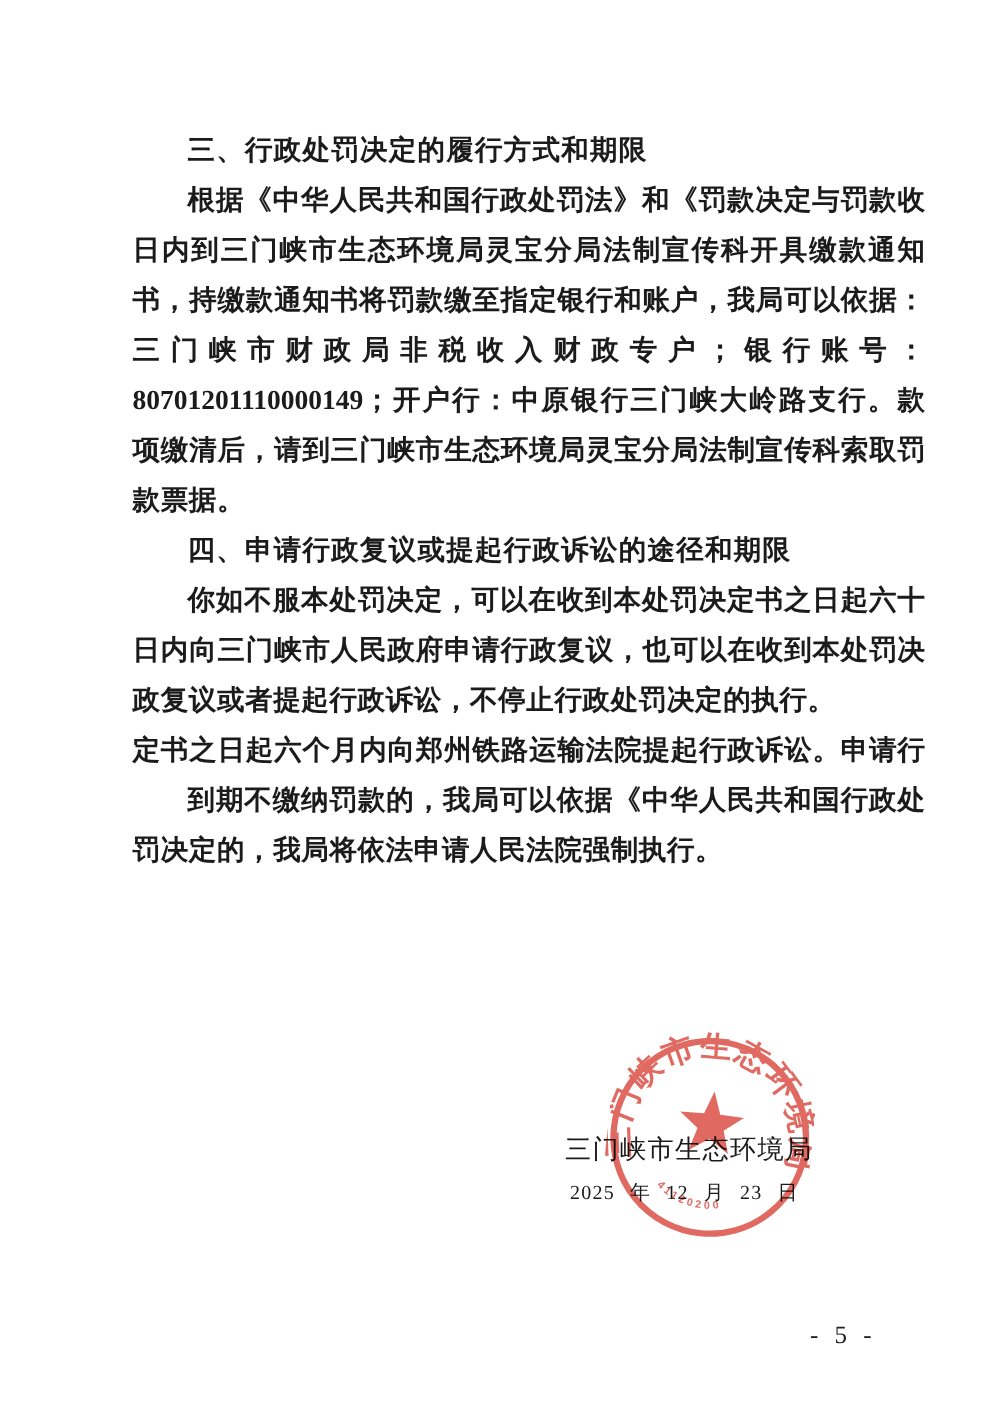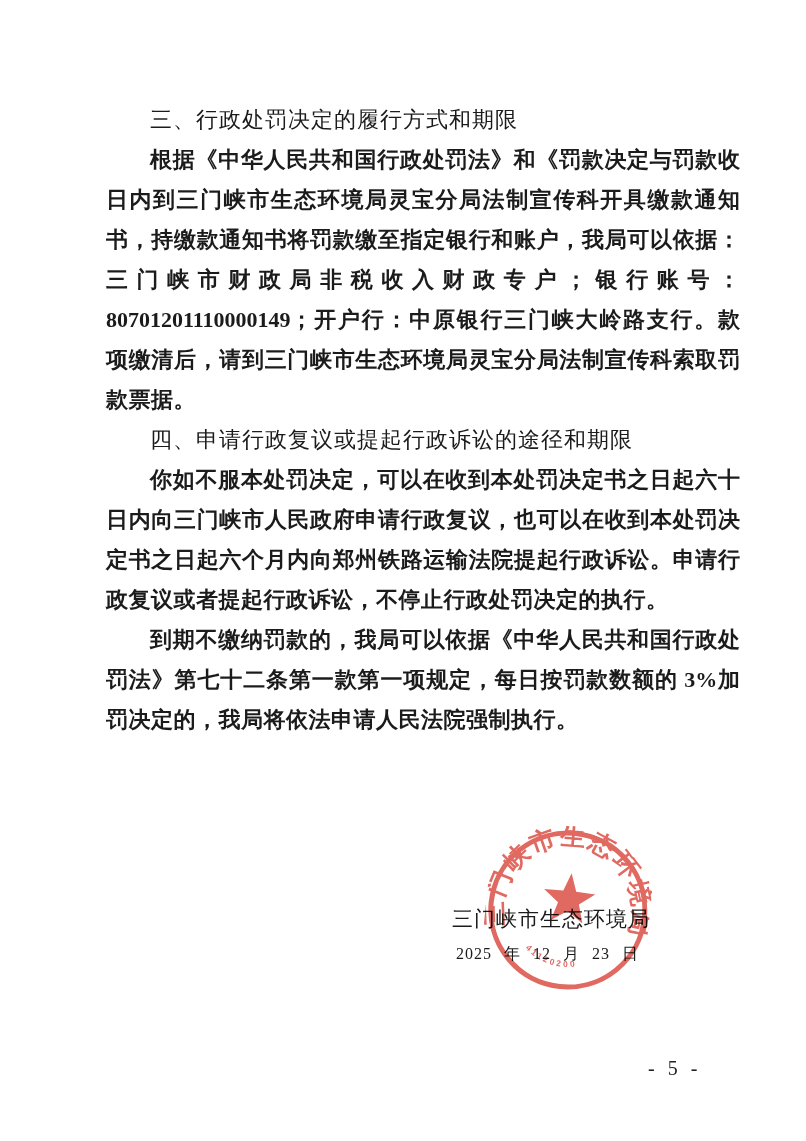--- a/index.html
+++ b/index.html
@@ -25,21 +25,21 @@
   }
   .line.justify{
     white-space:normal;
     text-align:justify;
     text-align-last:justify;
     letter-spacing:0;
   }
   .line.indent{ text-indent:2em; }
   .line.heading{
     font-family:"Liberation Sans","DejaVu Sans",sans-serif;
-    font-weight:normal;
+    font-weight:bold;
     font-size:22px;
     letter-spacing:1px;
     white-space:nowrap;
     text-align:left;
     text-align-last:left;
   }
   .sign-org{
     position:absolute;
     left:452px;top:905px;
     font-size:21px;
@@ -97,24 +97,23 @@
       <div class="line indent justify">根据《中华人民共和国行政处罚法》和《罚款决定与罚款收</div>
       <div class="line justify">日内到三门峡市生态环境局灵宝分局法制宣传科开具缴款通知</div>
       <div class="line justify">书，持缴款通知书将罚款缴至指定银行和账户，我局可以依据：</div>
       <div class="line justify">三门峡市财政局非税收入财政专户；银行账号：</div>
       <div class="line justify">80701201110000149；开户行：中原银行三门峡大岭路支行。款</div>
       <div class="line justify">项缴清后，请到三门峡市生态环境局灵宝分局法制宣传科索取罚</div>
       <div class="line">款票据。</div>
       <div class="line heading indent">四、申请行政复议或提起行政诉讼的途径和期限</div>
       <div class="line indent justify">你如不服本处罚决定，可以在收到本处罚决定书之日起六十</div>
       <div class="line justify">日内向三门峡市人民政府申请行政复议，也可以在收到本处罚决</div>
+      <div class="line">政复议或者提起行政诉讼，不停止行政处罚决定的执行。</div>
       <div class="line justify">定书之日起六个月内向郑州铁路运输法院提起行政诉讼。申请行</div>
-      <div class="line">政复议或者提起行政诉讼，不停止行政处罚决定的执行。</div>
       <div class="line indent justify">到期不缴纳罚款的，我局可以依据《中华人民共和国行政处</div>
-      <div class="line justify">罚法》第七十二条第一款第一项规定，每日按罚款数额的 3%加</div>
       <div class="line">罚决定的，我局将依法申请人民法院强制执行。</div>
     </div>
 
   <div class="sign-org">三门峡市生态环境局</div>
 
   <div class="sign-date">2025 年 12 月 23 日</div>
 
   <svg class="seal-wrap" viewBox="0 0 164 164" xmlns="http://www.w3.org/2000/svg">
     <circle class="seal-ring" cx="82" cy="84" r="77" style="stroke: rgb(220, 85, 75);"></circle>
     <polygon class="seal-star" points="82,47 88.5,65.1 107.7,65.7 92.5,77.4 97.9,95.8 82,85 66.1,95.8 71.5,77.4 56.3,65.7 75.5,65.1" style="fill: rgb(220, 85, 75);"></polygon>

